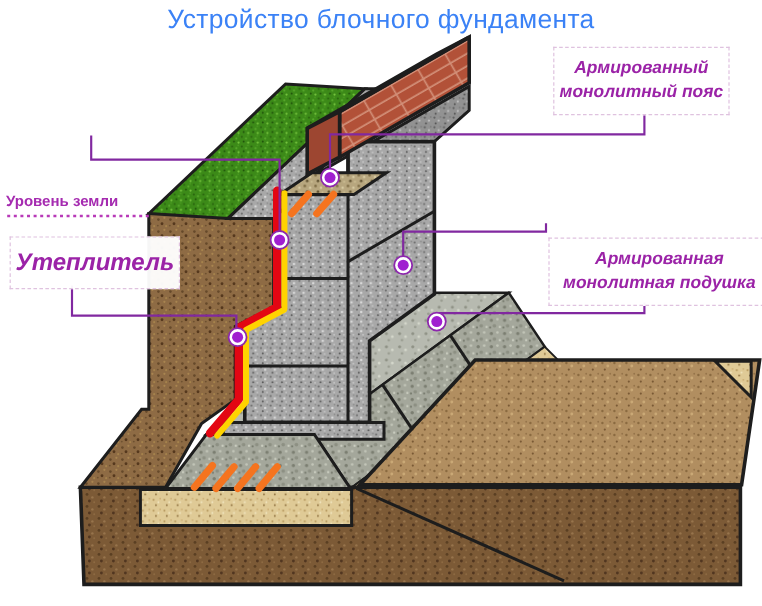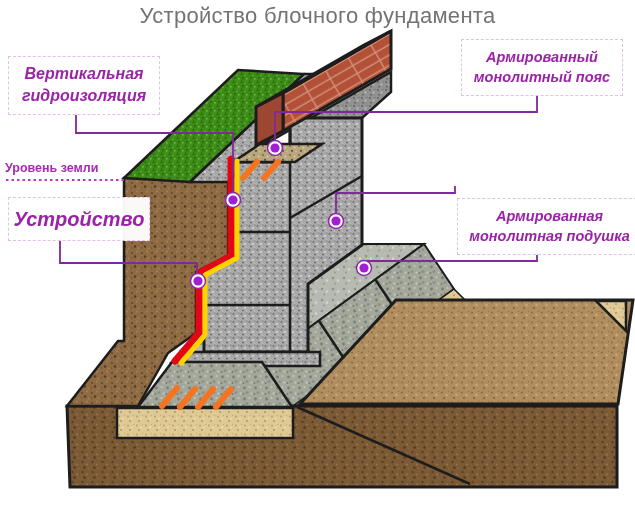--- a/index.html
+++ b/index.html
@@ -1,26 +1,26 @@
 <!DOCTYPE html>
 <html><head>
 <meta charset="utf-8">
 <style>
   html,body{margin:0;padding:0;background:#ffffff;}
   #stage{position:relative;width:635px;height:505px;background:#ffffff;overflow:hidden;
          font-family:"Liberation Sans","DejaVu Sans",sans-serif;}
   #scene{position:absolute;left:0;top:0;}
   .title{position:absolute;left:0;top:3px;width:100%;text-align:center;
-         font-size:22px;font-weight:500;color:#737373;letter-spacing:.3px;}
+         font-size:22px;font-weight:500;color:#3b82f6;letter-spacing:.3px;}
   .callout{position:absolute;box-sizing:border-box;background:rgba(255,255,255,.96);
            border:1px dashed #dfc2df;color:#9b23a7;font-weight:bold;font-style:italic;
            text-align:center;line-height:1.4;}
   .lbl-hydro{left:8px;top:56px;width:152px;padding:6px 2px;font-size:16px;}
   .lbl-utep{left:8px;top:197px;width:142px;padding:7px 2px;font-size:20px;}
-  .lbl-poyas{left:461px;top:39px;width:162px;padding:7px 3px;font-size:14.5px;}
+  .lbl-poyas{left:461px;top:39px;width:147px;padding:7px 3px;font-size:14.5px;}
   .lbl-blok{left:446px;top:147px;width:159px;padding:8px 3px;font-size:19px;}
   .lbl-podushka{left:457px;top:198px;width:185px;padding:7px 3px;font-size:14.5px;}
   .lbl-uroven{position:absolute;left:5px;top:161px;color:#a52bb0;font-weight:bold;
               font-size:12.5px;font-style:normal;}
 </style>
 </head>
 <body>
 
 <div id="stage">
 
@@ -197,23 +197,22 @@
         </g>
     <g>
           <circle cx="364" cy="268" r="7.5" fill="#ffffff" stroke="#8d27ad" stroke-width="1.5"></circle>
           <circle cx="364" cy="268" r="4.6" fill="#a01fd0"></circle>
         </g>
   </g>
 </svg>
 
   <div class="title">Устройство блочного фундамента</div>
 
-  <div class="callout lbl-hydro">Вертикальная гидроизоляция</div>
 
   <div class="lbl-uroven">Уровень земли</div>
 
-  <div class="callout lbl-utep">Устройство</div>
+  <div class="callout lbl-utep">Утеплитель</div>
 
   <div class="callout lbl-poyas">Армированный монолитный пояс</div>
 
 
   <div class="callout lbl-podushka">Армированная монолитная подушка</div>
 </div>
 
 </body></html>

